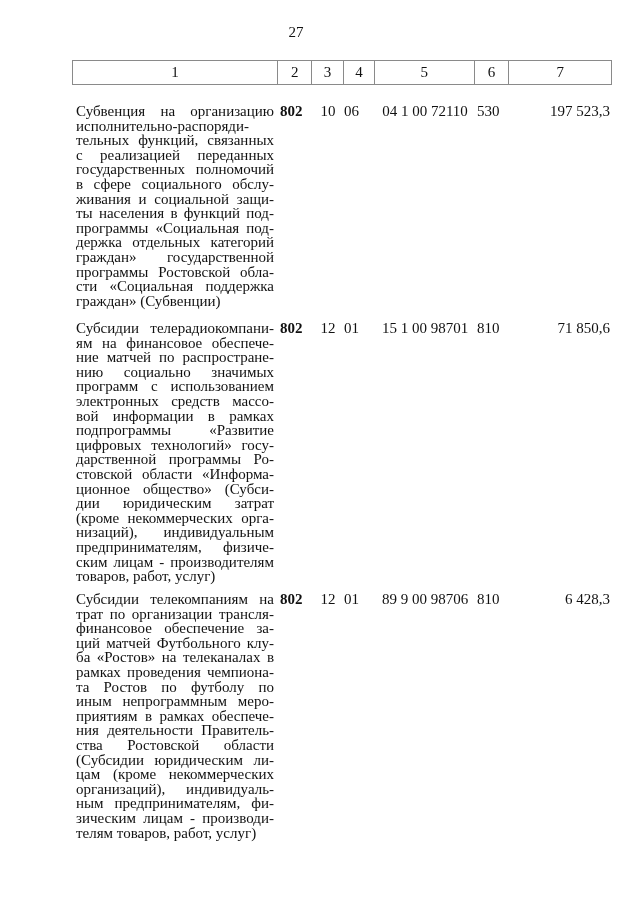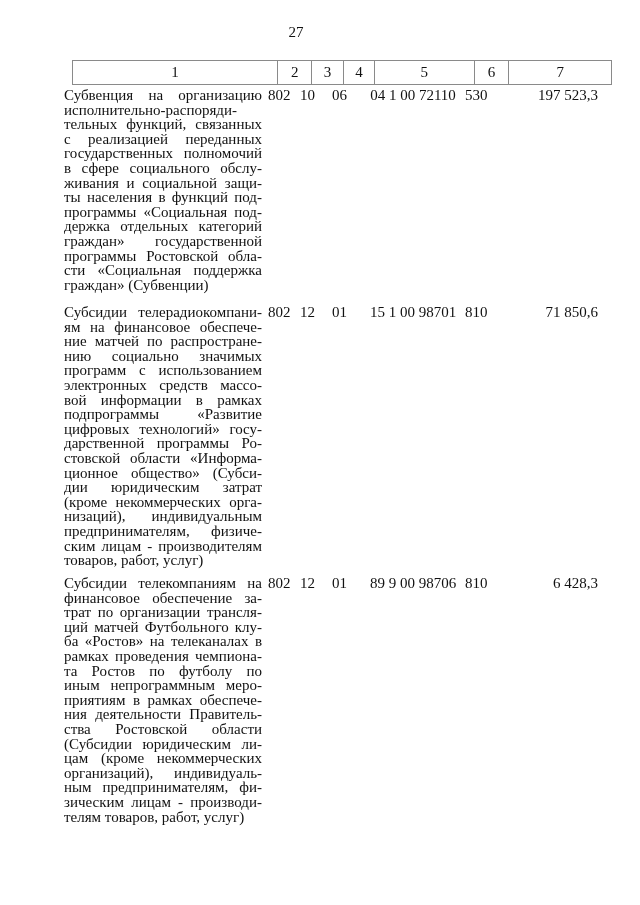--- a/index.html
+++ b/index.html
@@ -24,32 +24,32 @@
   .hdr > div:last-child { border-right: none; }
   .c1 { width: 206px; }
   .c2 { width: 34px; }
   .c3 { width: 32px; }
   .c4 { width: 31px; }
   .c5 { width: 100px; }
   .c6 { width: 35px; }
   .c7 { width: 102px; }
 
   .row {
-    position: absolute; left: 60px; width: 540px;
-    display: flex; font-size: 15px;
+    position: absolute; left: 72px; width: 540px;
+    display: flex; font-size: 15px; margin-top: 16px;
   }
   .row .desc {
     width: 206px; padding-left: 4px; padding-right: 4px; box-sizing: border-box;
     text-align: justify; line-height: 14.6px; font-size: 15px;
   }
   .row .desc span { display: block; text-align: justify; text-align-last: justify; }
   .row .desc span.last { text-align-last: left; }
   .row .num { line-height: 15px; }
-  .row .c2 { text-align: left; padding-left: 2px; box-sizing: border-box; }
-  .row .c3 { text-align: left; }
+  .row .c2 { text-align: left; padding-left: 2px; box-sizing: border-box; font-weight: bold; }
+  .row .c3 { text-align: center; }
   .row .c4 { }
   .row .c5 { text-align: center; }
   .row .c6 { text-align: left; padding-left: 2px; box-sizing: border-box; }
   .row .c7 { text-align: right; padding-right: 2px; box-sizing: border-box; }
 </style>
 </head>
 <body>
 
 <div class="page-number">27</div>
 
@@ -113,22 +113,22 @@
   <div class="num c3">12</div>
   <div class="num c4">01</div>
   <div class="num c5">15 1 00 98701</div>
   <div class="num c6">810</div>
   <div class="num c7">71 850,6</div>
 </div>
 
 <div class="row" style="top:576px;">
   <div class="desc">
     <span>Субсидии телекомпаниям на</span>
+    <span>трат по организации трансля-</span>
     <span>финансовое обеспечение за-</span>
-    <span>трат по организации трансля-</span>
     <span>ций матчей Футбольного клу-</span>
     <span>ба «Ростов» на телеканалах в</span>
     <span>рамках проведения чемпиона-</span>
     <span>та Ростов по футболу по</span>
     <span>иным непрограммным меро-</span>
     <span>приятиям в рамках обеспече-</span>
     <span>ния деятельности Правитель-</span>
     <span>ства Ростовской области</span>
     <span>(Субсидии юридическим ли-</span>
     <span>цам (кроме некоммерческих</span>

